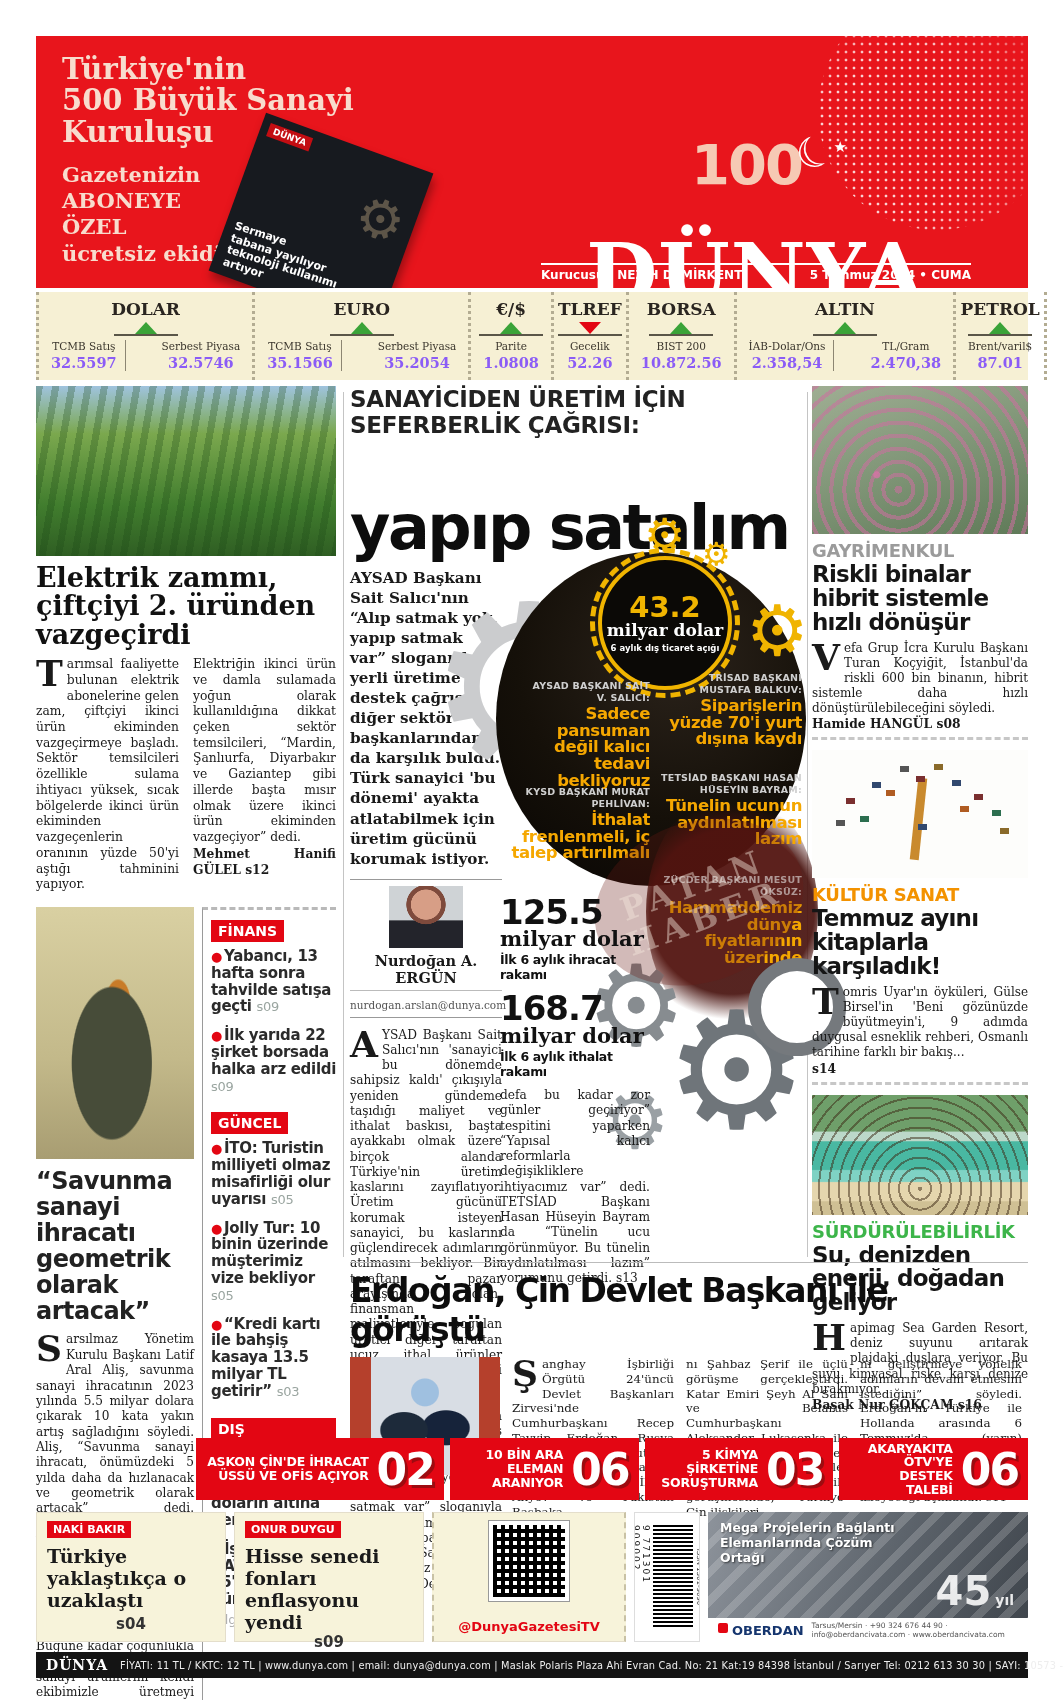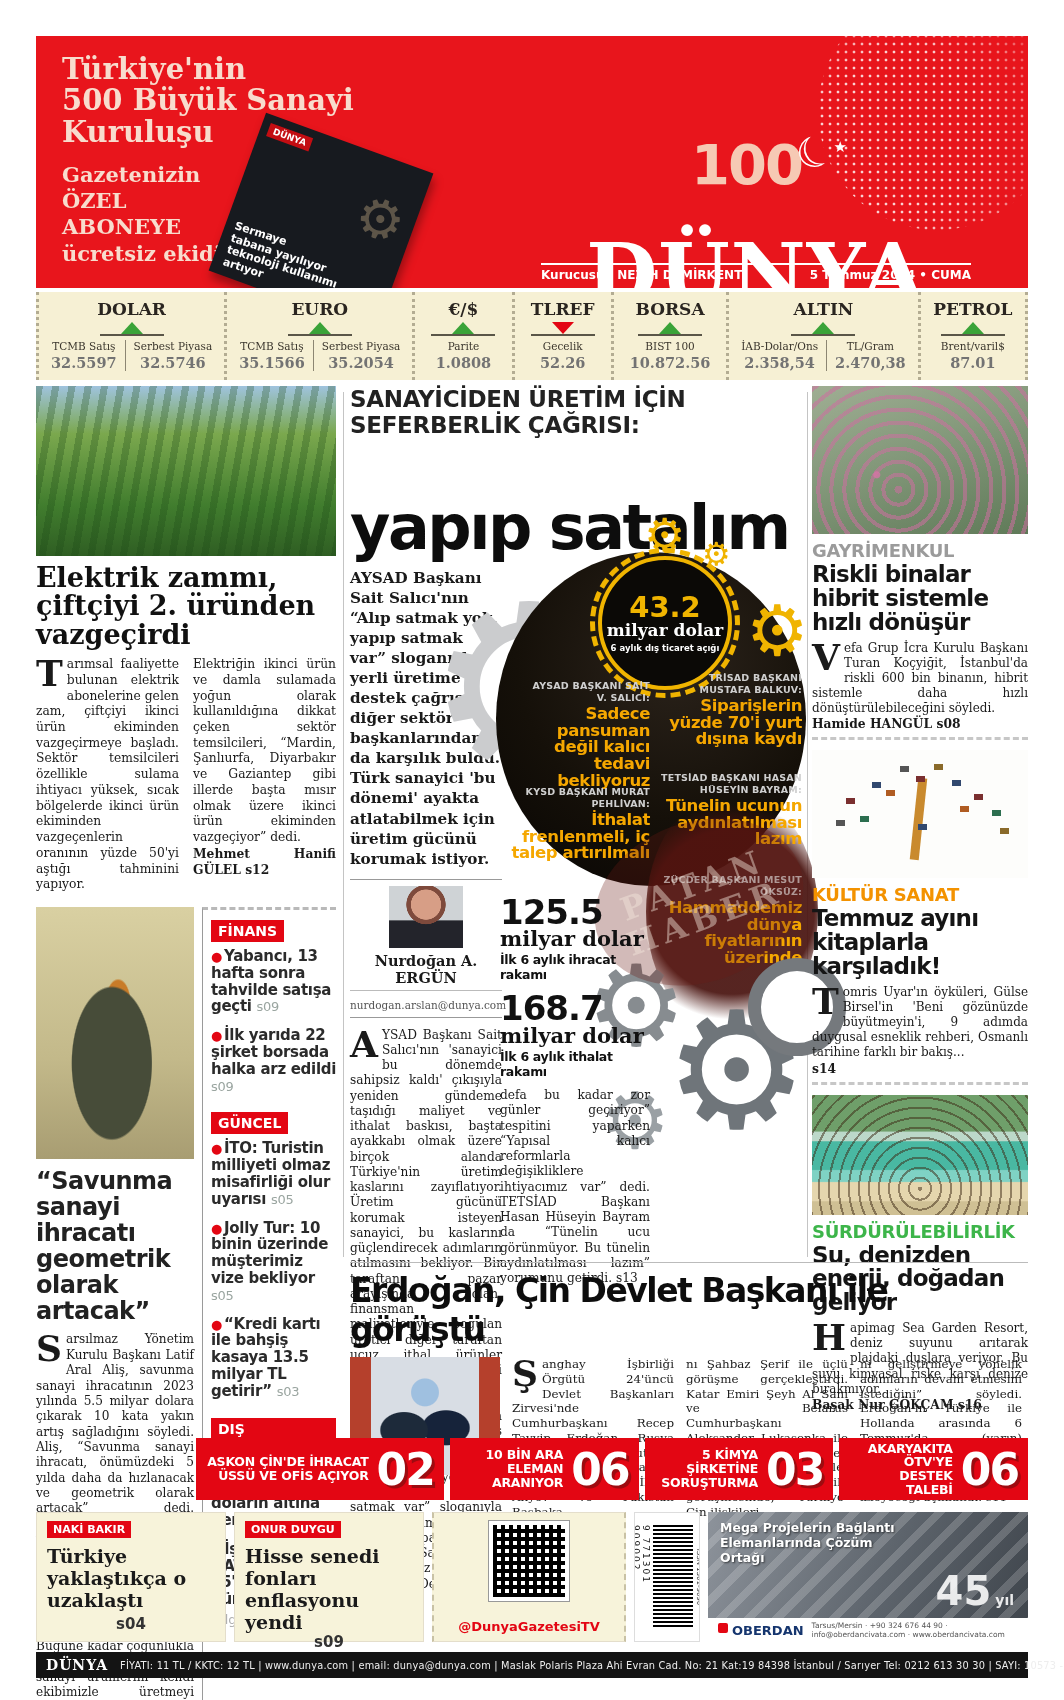--- a/index.html
+++ b/index.html
@@ -35,23 +35,23 @@
   
   #markets{position:absolute;left:36px;top:292px;width:992px;height:88px;background:#f6f0d4;display:flex;}
   .m-card{border-left:3px dotted #b3ac92;padding:7px 4px 4px;text-align:center;display:flex;flex-direction:column;align-items:center;}
   .m-card:last-child{border-right:3px dotted #b3ac92;}
   .m-name{font-weight:bold;font-size:17px;color:#2a2520;}
   .tri-wrap{width:64px;border-bottom:2px solid #5a5648;display:flex;justify-content:center;padding-bottom:0;margin:3px 0 4px;}
   .tri-up{width:0;height:0;border-left:11px solid transparent;border-right:11px solid transparent;border-bottom:12px solid #3aa338;}
   .tri-down{width:0;height:0;border-left:11px solid transparent;border-right:11px solid transparent;border-top:12px solid #e30613;}
   .m-cols{display:flex;gap:0;}
   .m-sub{padding:0 8px;}
-  .m-sub + .m-sub{border-left:1px solid #8c8672;}
+  .m-sub + .m-sub{border-left:1px solid #8c8672;padding-left:36px;}
   .m-label{font-size:10.5px;color:#3a352c;white-space:nowrap;}
-  .m-value{font-weight:bold;font-size:14.5px;color:#737373;margin-top:2px;}
+  .m-value{font-weight:bold;font-size:14.5px;color:#8b5cf6;margin-top:2px;}
 
   
   .vrule{position:absolute;width:1px;background:#c4c4c4;}
 
   
   #left-col{position:absolute;left:36px;top:386px;width:300px;}
   .img-farm{width:300px;height:170px;background:
      repeating-linear-gradient(100deg, rgba(25,70,20,.28) 0 7px, rgba(0,0,0,0) 7px 16px),
      linear-gradient(180deg,#9fc3de 0%,#7ba84e 28%,#417d2e 70%,#2f5e23 100%);}
   .h-elektrik{font-family:"DejaVu Serif",serif;font-weight:bold;font-size:27px;line-height:1.05;margin:8px 0 8px;color:#111;}
@@ -193,22 +193,22 @@
   <header id="masthead">
     <div class="globe"></div>
     <div class="promo">
       <div class="big">
         <div>Türkiye'nin</div>
         <div>500 Büyük Sanayi</div>
         <div>Kuruluşu</div>
       </div>
       <div class="small">
         <div>Gazetenizin</div>
+        <div>ABONEYE</div>
         <div>ÖZEL</div>
-        <div>ABONEYE</div>
         <div>ücretsiz ekidir.</div>
       </div>
     </div>
     <div class="cover">
       <span class="chip sans">DÜNYA</span>
       <span class="gearhint">⚙</span>
       <div class="lines">
         <div>Sermaye</div>
         <div>tabana yayılıyor</div>
         <div>teknoloji kullanımı</div>
@@ -284,21 +284,21 @@
           </div>
         </div>
     </div>
     <div class="m-card" style="flex:1.3">
       <div class="m-name">BORSA</div>
       <div class="tri-wrap">
           <span class="tri-up"></span>
         </div>
       <div class="m-cols">
           <div class="m-sub">
-            <div class="m-label">BIST 100</div>
+            <div class="m-label">BIST 200</div>
             <div class="m-value">10.872.56</div>
           </div>
         </div>
     </div>
     <div class="m-card" style="flex:2.1">
       <div class="m-name">ALTIN</div>
       <div class="tri-wrap">
           <span class="tri-up"></span>
         </div>
       <div class="m-cols">

